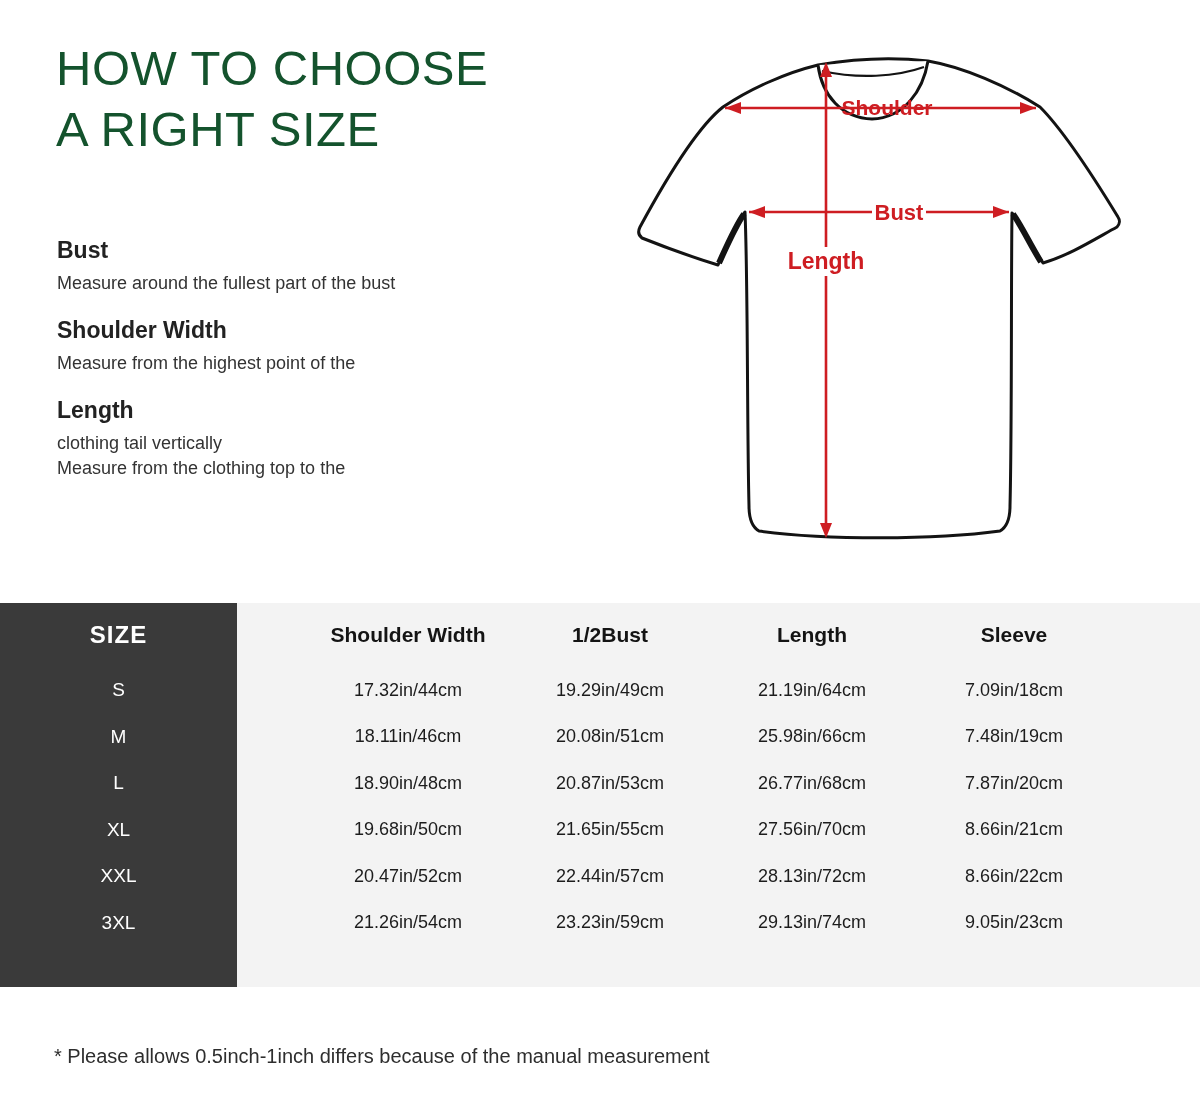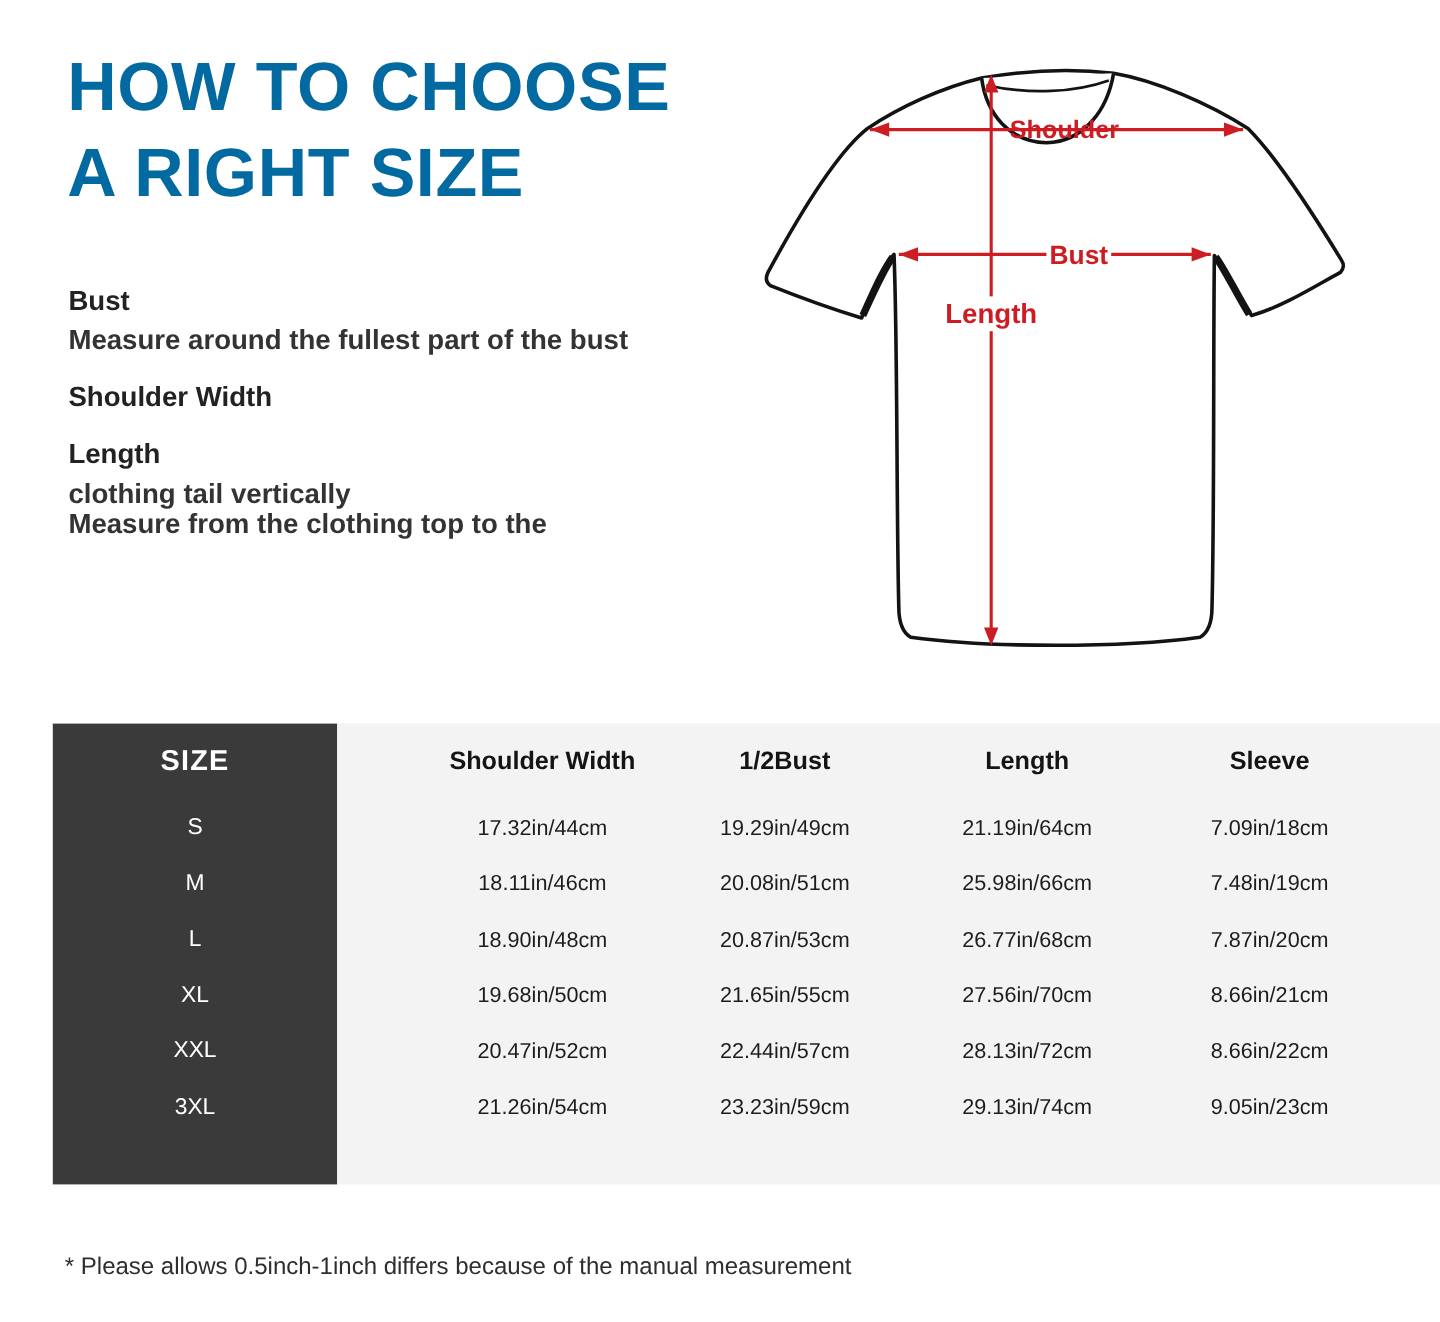--- a/index.html
+++ b/index.html
@@ -4,39 +4,39 @@
 <style>
   * { margin:0; padding:0; box-sizing:border-box; }
   html,body { background:#ffffff; }
   .canvas {
     position:relative; width:1200px; height:1102px; background:#ffffff;
     font-family:"Liberation Sans", sans-serif; overflow:hidden;
   }
   
   .intro-title {
     position:absolute; left:56px; top:38px;
-    font-size:57px; font-weight:bold; color:#0369a1;
+    font-size:49px; font-weight:normal; color:#14532d;
     line-height:1.24; letter-spacing:0.5px; white-space:nowrap;
   }
   .guide { position:absolute; left:57px; top:225px; width:570px; }
   .guide-section h2 {
     font-size:23px; font-weight:bold; color:#222222; margin:21px 0 7px 0;
   }
   .guide-section:first-child h2 { margin-top:12px; }
   .guide-section .g-line {
-    font-size:23px; color:#333333; line-height:25px; white-space:nowrap;font-weight:bold;
+    font-size:18px; color:#333333; line-height:25px; white-space:nowrap;
   }
   
   .diagram { position:absolute; left:615px; top:28px; width:520px; height:535px;text-align:right; }
   .diagram svg { display:block; width:100%; height:100%; }
   .arrow-label {
     font-family:"Liberation Sans", sans-serif; font-weight:bold; fill:#ce1d22;
   }
   
-  .size-table { position:absolute; left:0; top:603px; width:1200px; height:384px; display:flex;padding-left:44px; }
+  .size-table { position:absolute; left:0; top:603px; width:1200px; height:384px; display:flex; }
   .size-col {
     width:237px; height:100%; background:#3a3a3a; color:#ffffff;
     display:grid; grid-template-rows:64px repeat(6,46.5px);
     justify-items:center; align-items:center;
   }
   .size-col .corner { font-size:24px; font-weight:bold; letter-spacing:1px; }
   .size-col .size-cell { font-size:19px; }
   .table-body {
     flex:1; height:100%; background:#f3f3f3; padding-left:70px;
     display:grid; grid-template-columns:repeat(4,202px);
@@ -61,20 +61,21 @@
     <div>A RIGHT SIZE</div>
   </div>
 
   <div class="guide">
     <div class="guide-section">
       <h2>Bust</h2>
       <div class="g-line">Measure around the fullest part of the bust</div>
     </div>
     <div class="guide-section">
       <h2>Shoulder Width</h2>
+      <div class="g-line">Measure from the highest point of the</div>
     </div>
     <div class="guide-section">
       <h2>Length</h2>
       <div class="g-line">clothing tail vertically</div>
       <div class="g-line">Measure from the clothing top to the</div>
     </div>
   </div>
 
   <div class="diagram">
     <svg viewBox="0 0 520 535">

